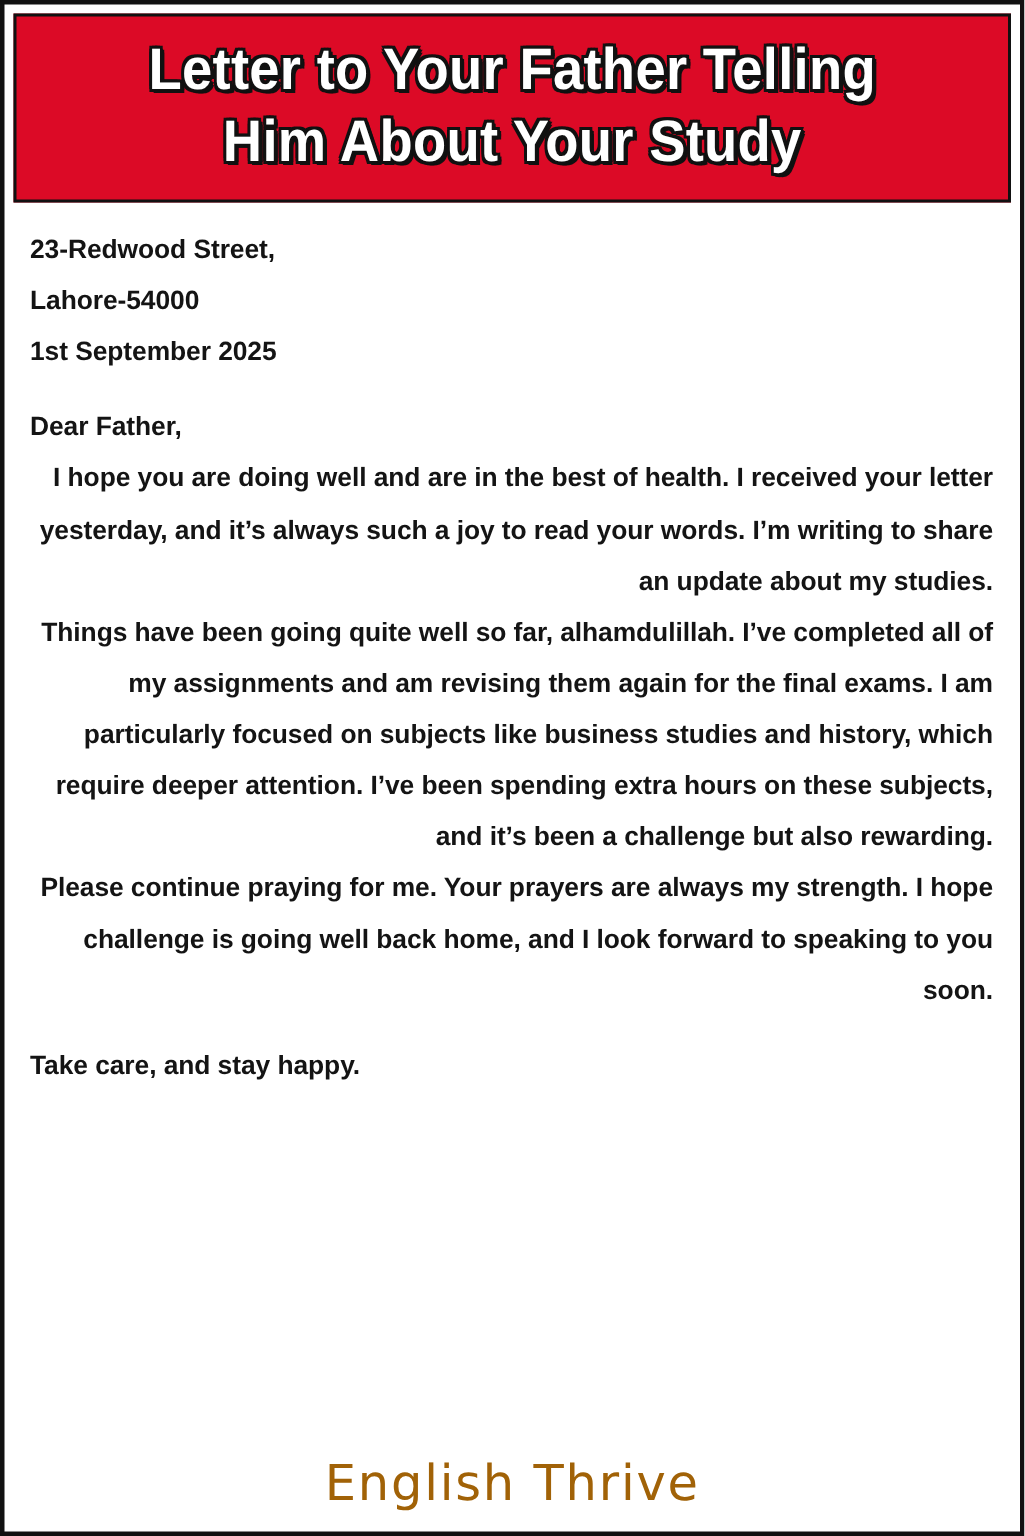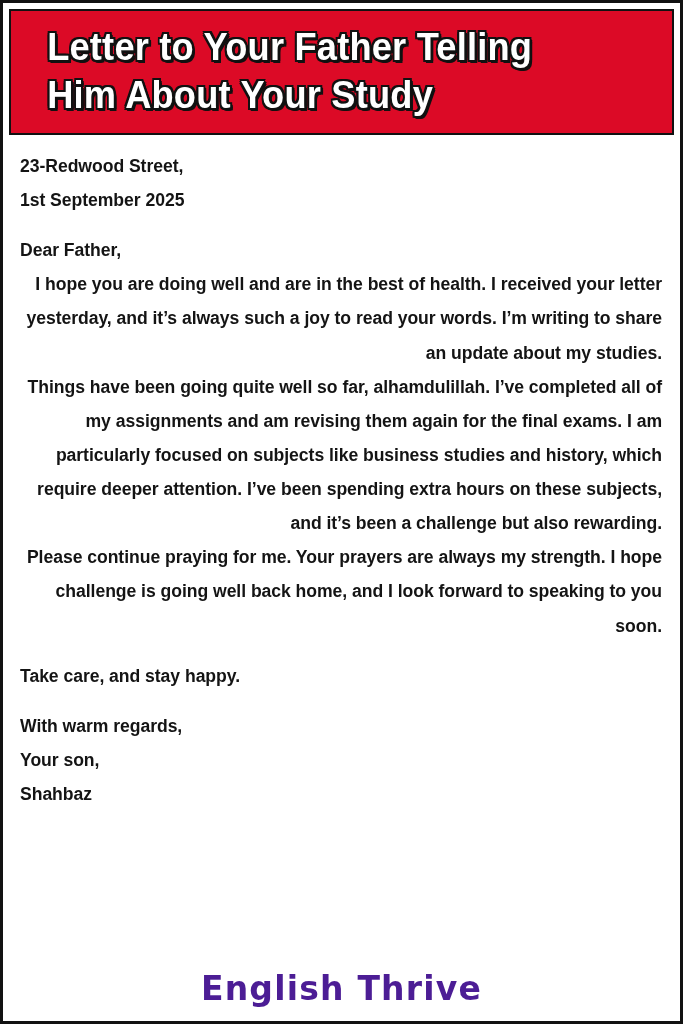--- a/index.html
+++ b/index.html
@@ -28,21 +28,21 @@
   .banner-wrap {
     padding: 6px 6px 0 6px;
     box-sizing: border-box;
     flex: 0 0 auto;
   }
   .banner {
     background: #DC0A26;
     border: 2px solid #111111;
     box-sizing: border-box;
     padding: 12px 14px 14px 14px;
-    text-align: left;
+    text-align: center;
   }
   .banner-title {
     color: #ffffff;
     font-family: "Liberation Sans Narrow", "Liberation Sans", sans-serif;
     font-weight: bold;
     font-size: 39px;
     line-height: 1.23;
     letter-spacing: 0.2px;
     margin: 0;
     transform: scaleX(0.93);
@@ -81,23 +81,23 @@
   .para { text-align: right; }
 
   
   .brand-wrap {
     flex: 0 0 auto;
     text-align: center;
     padding: 2px 0 16px 0;
   }
   .brand {
     display: inline-block;
-    color: #4c1d95;
+    color: #a16207;
     font-family: "DejaVu Sans", sans-serif;
-    font-weight: bold;
+    font-weight: normal;
     font-size: 33px;
     line-height: 1;
     letter-spacing: 1.2px;
     margin: 0;
   }
 </style>
 </head>
 <body>
 
 <div class="page">
@@ -106,42 +106,38 @@
     <div class="banner">
       <h1 class="banner-title">Letter to Your Father Telling
 Him About Your Study</h1>
     </div>
   </div>
 
   <div class="letter-body">
 
     <div>
       <p class="addr-line">23-Redwood Street,</p>
+      <p class="addr-line">Lahore-54000</p>
       <p class="addr-line">1st September 2025</p>
     </div>
 
     <div class="block-gap-sm"></div>
 
     <p class="salutation">Dear Father,</p>
 
     <p class="para">I hope you are doing well and are in the best of health. I received your letter yesterday, and it’s always such a joy to read your words. I’m writing to share an update about my studies.</p>
     <p class="para">Things have been going quite well so far, alhamdulillah. I’ve completed all of my assignments and am revising them again for the final exams. I am particularly focused on subjects like business studies and history, which require deeper attention. I’ve been spending extra hours on these subjects, and it’s been a challenge but also rewarding.</p>
     <p class="para">Please continue praying for me. Your prayers are always my strength. I hope challenge is going well back home, and I look forward to speaking to you soon.</p>
 
     <div class="block-gap-sm"></div>
 
     <p class="closing">Take care, and stay happy.</p>
 
     <div class="block-gap-sm"></div>
 
-    <div>
-      <p class="signoff-line">With warm regards,</p>
-      <p class="signoff-line">Your son,</p>
-      <p class="signoff-line">Shahbaz</p>
-    </div>
 
   </div>
 
   <div class="brand-wrap">
     <div class="brand">English Thrive</div>
   </div>
 
 </div>
 
 </body></html>

